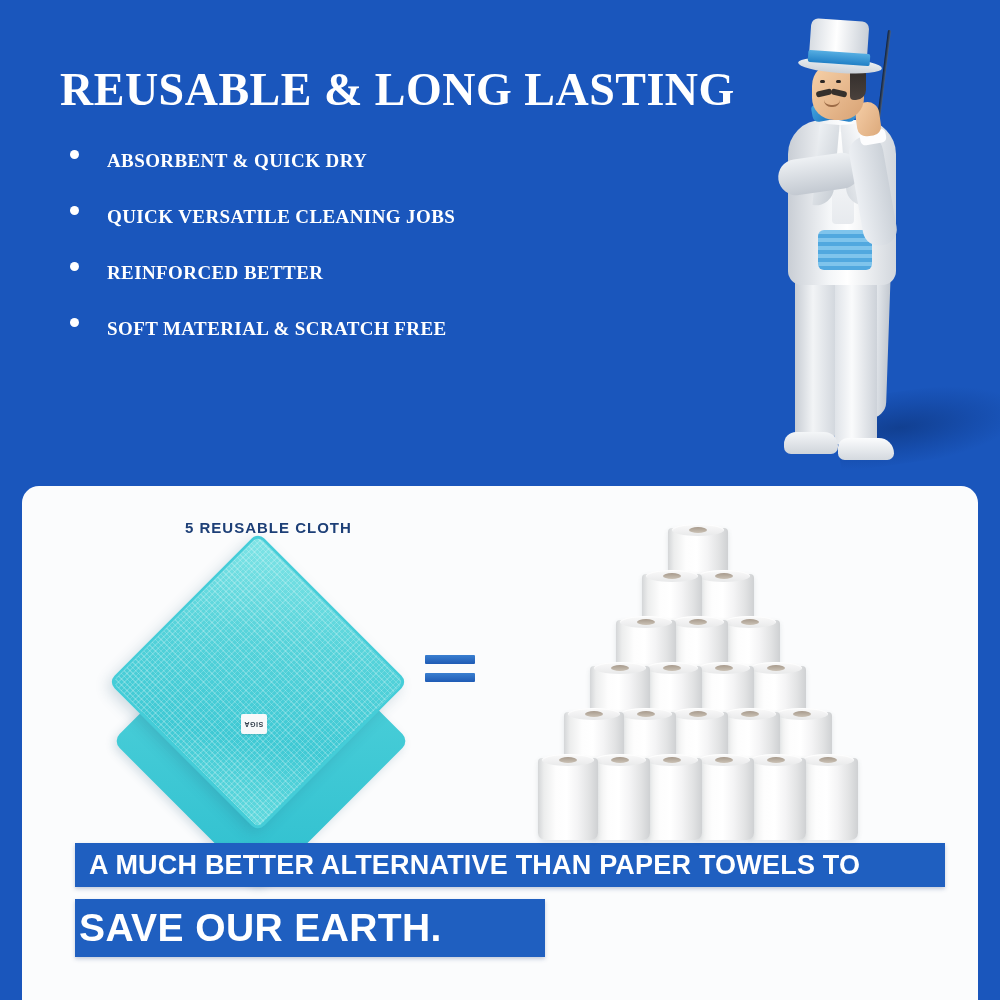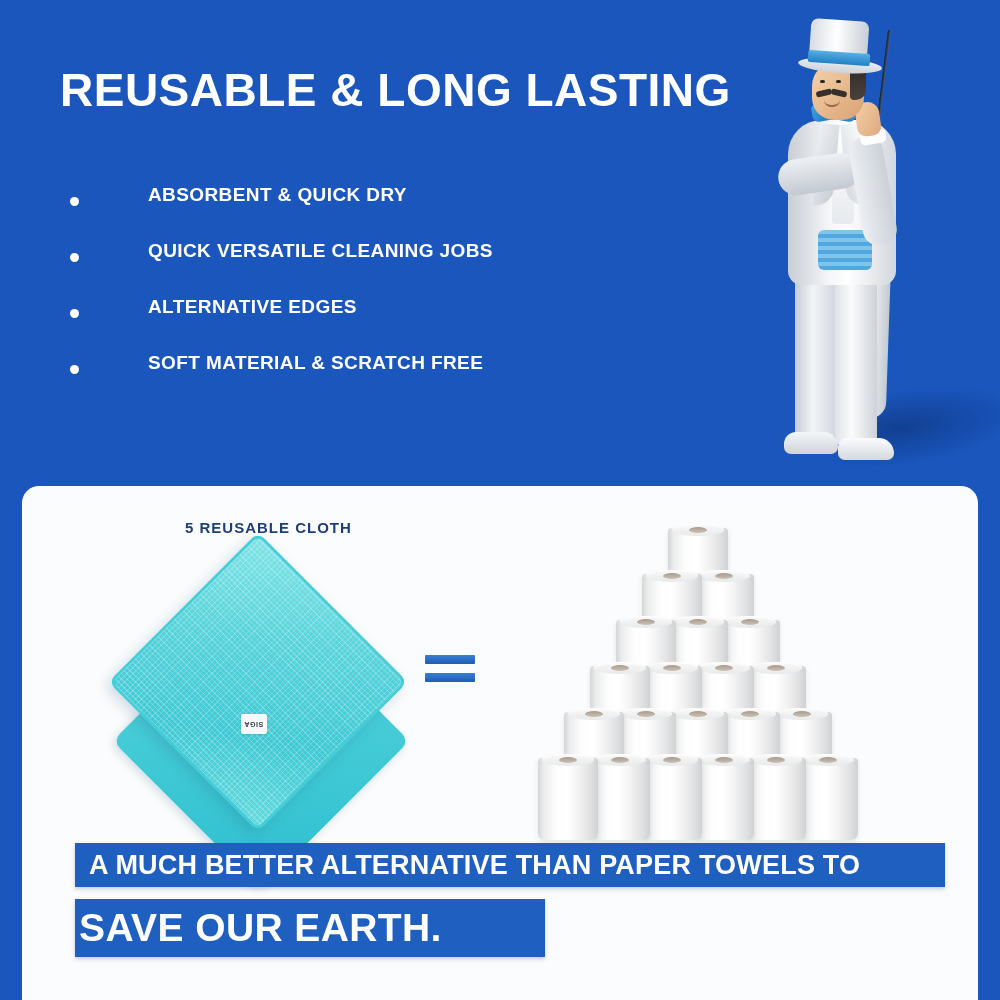--- a/index.html
+++ b/index.html
@@ -5,32 +5,32 @@
   * { margin:0; padding:0; box-sizing:border-box; }
   html,body { width:1000px; height:1000px; }
   body {
     font-family:"Liberation Sans", sans-serif;
     background:#1a56bc;
     position:relative;
     overflow:hidden;
   }
 
   
-  #hero { position:absolute; left:0; top:0; width:1000px; height:486px; }
+  #hero { position:absolute; left:0; top:0; width:1000px; height:486px;font-family:Liberation Serif, serif; }
 
   #page-title {
     position:absolute; left:60px; top:63px;
     font-size:46px; font-weight:bold; color:#ffffff;
     letter-spacing:0.5px; white-space:nowrap;
   }
 
   #feature-list { position:absolute; left:62px; top:150px; width:620px; }
   .feature-item {
     position:relative; height:56px;
-    display:flex; align-items:flex-end;gap:41px;
+    display:flex; align-items:flex-start;
   }
   .bullet-dot {
     width:9px; height:9px; border-radius:50%;
     background:#ffffff; flex:0 0 auto; margin-left:8px;
   }
   .feature-label {
     margin-left:28px; font-size:19px; font-weight:bold;
     color:#ffffff; letter-spacing:0.4px; white-space:nowrap;
   }
 
@@ -285,21 +285,21 @@
     <div class="feature-item">
       <span class="bullet-dot"></span>
       <span class="feature-label">ABSORBENT &amp; QUICK DRY</span>
     </div>
     <div class="feature-item">
       <span class="bullet-dot"></span>
       <span class="feature-label">QUICK VERSATILE CLEANING JOBS</span>
     </div>
     <div class="feature-item">
       <span class="bullet-dot"></span>
-      <span class="feature-label">ALTERNATIVE EDGES</span>
+      <span class="feature-label">REINFORCED BETTER</span>
     </div>
     <div class="feature-item">
       <span class="bullet-dot"></span>
       <span class="feature-label">SOFT MATERIAL &amp; SCRATCH FREE</span>
     </div>
   </div>
 
   <div id="mascot">
     <div id="mascot-shadow"></div>
     <div class="mb" id="cane"></div>

